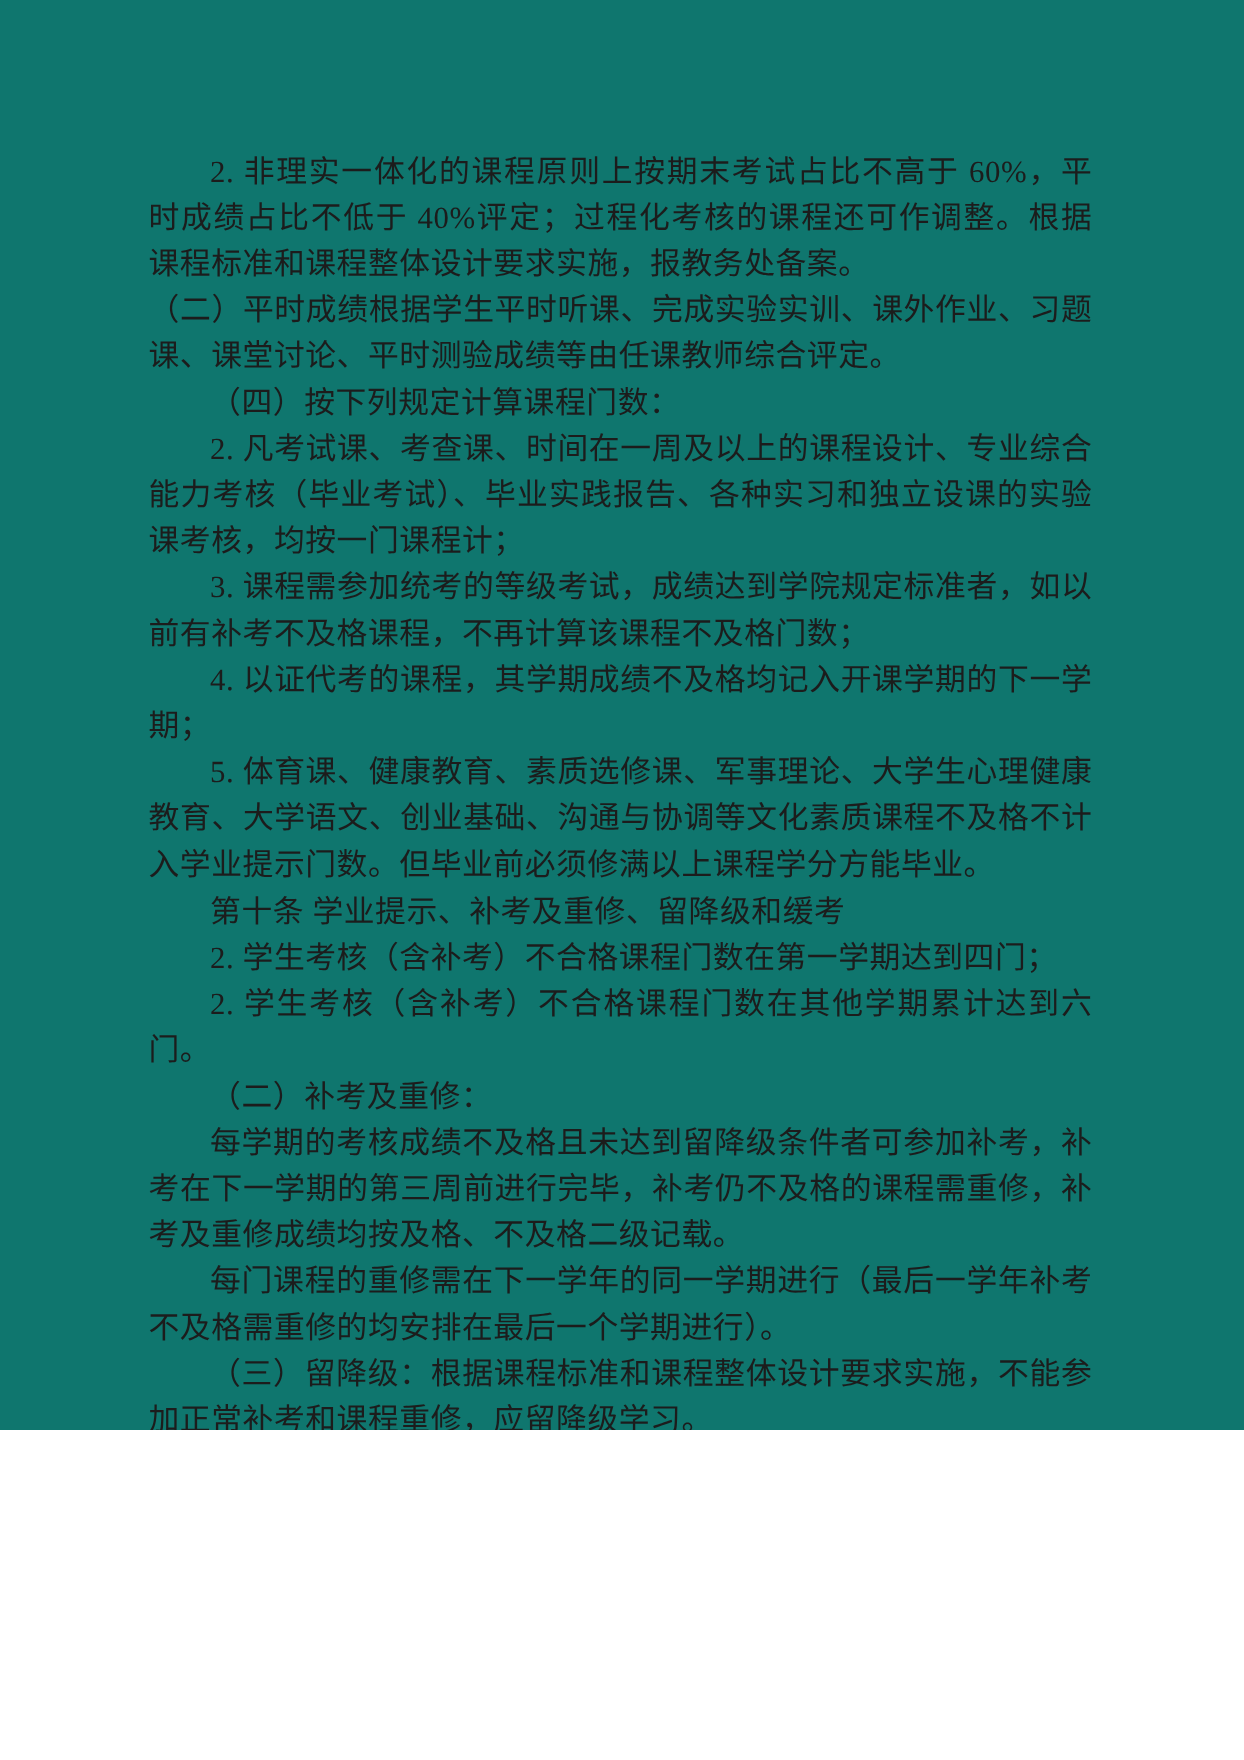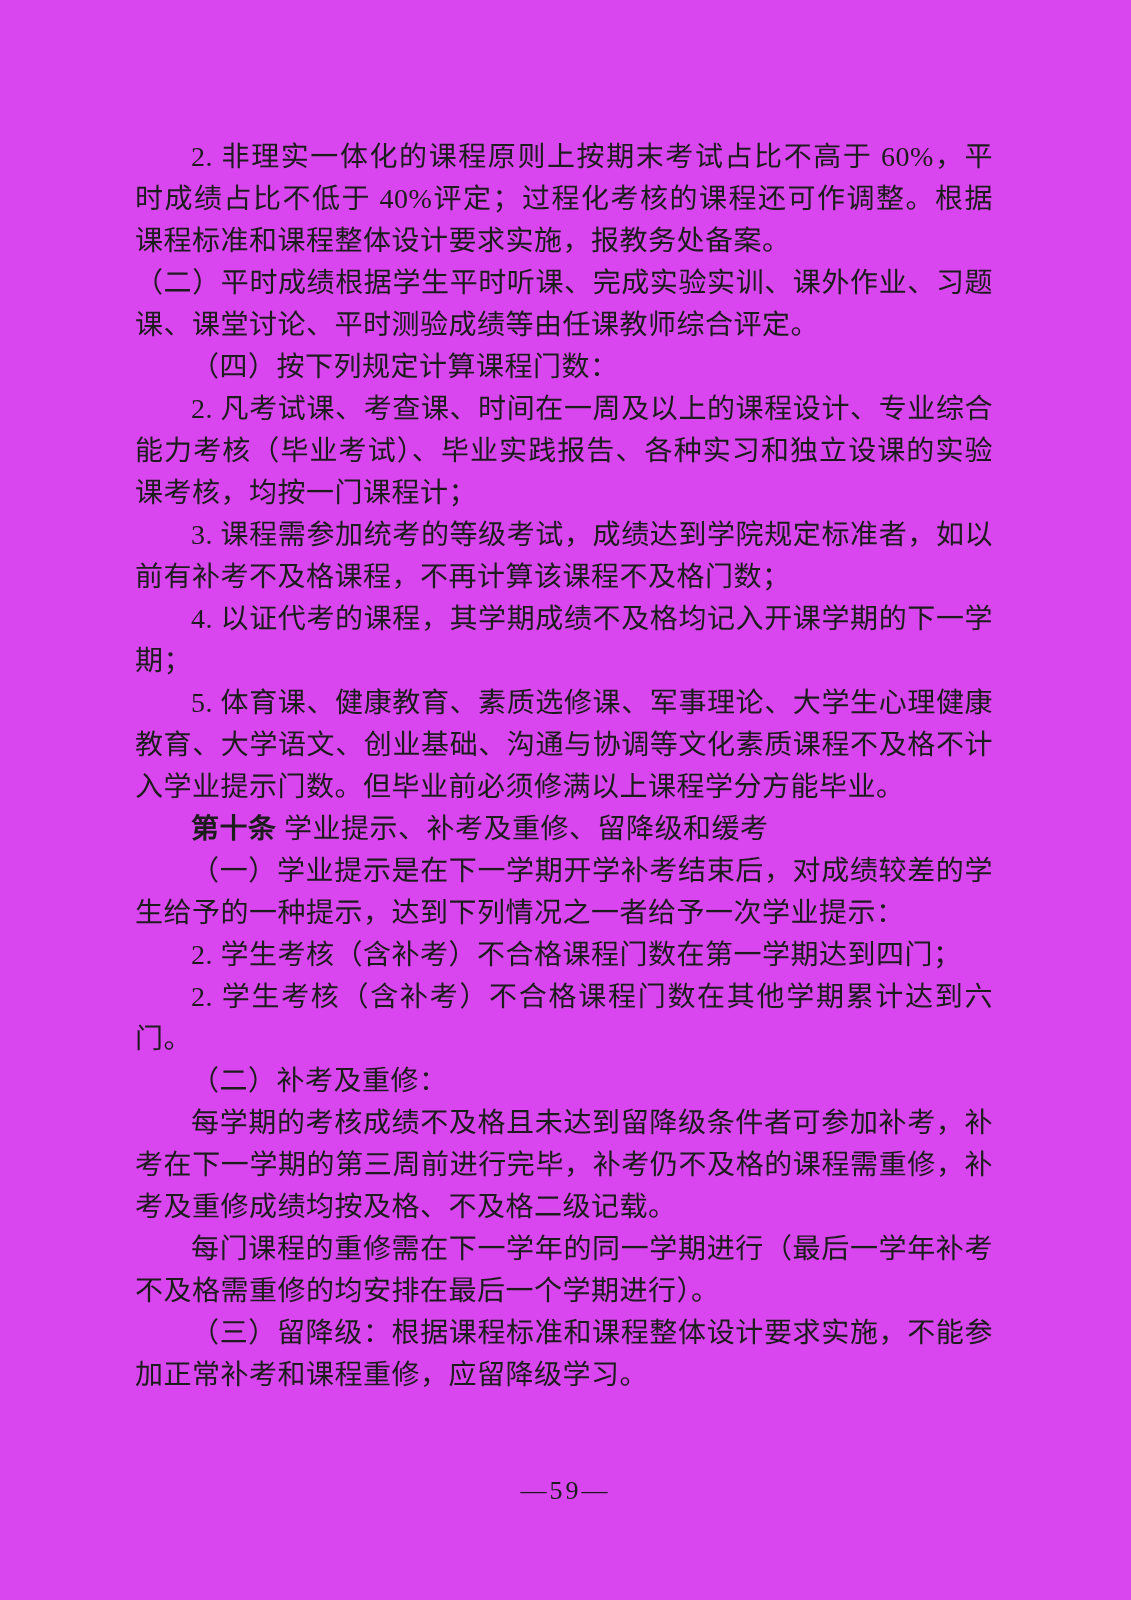--- a/index.html
+++ b/index.html
@@ -3,22 +3,22 @@
 <meta charset="utf-8">
 <style>
   html, body {
     margin: 0;
     padding: 0;
     background: #ffffff;
   }
   .page {
     position: relative;
     width: 1131px;
-    height: 1600px;
-    background: #d946ef;
+    height: 1300px;
+    background: #0f766e;
     overflow: hidden;
     font-family: "Liberation Serif", "DejaVu Serif", serif;
     color: #1c1c1c;
   }
   .content {
     position: absolute;
     left: 135px;
     top: 136px;
     width: 858px;
   }
@@ -28,21 +28,21 @@
     line-height: 42px;
     text-align: justify;
     text-justify: inter-ideograph;
     text-indent: 2em;
     letter-spacing: 0.5px;
   }
   .para.no-indent {
     text-indent: 0;
   }
   .bold {
-    font-weight: bold;
+    font-weight: normal;
     font-family: "Liberation Sans", "DejaVu Sans", sans-serif;
     margin-top: 28px;
   }
   .footer {
     position: absolute;
     left: 0;
     right: 0;
     top: 1476px;
     text-align: center;
     font-size: 26px;
@@ -56,21 +56,20 @@
 <div class="page">
   <div class="content">
       <p class="para"><span>2. 非理实一体化的课程原则上按期末考试占比不高于 60%，平时成绩占比不低于 40%评定；过程化考核的课程还可作调整。根据课程标准和课程整体设计要求实施，报教务处备案。</span></p>
       <p class="para no-indent"><span>（二）平时成绩根据学生平时听课、完成实验实训、课外作业、习题课、课堂讨论、平时测验成绩等由任课教师综合评定。</span></p>
       <p class="para"><span>（四）按下列规定计算课程门数：</span></p>
       <p class="para"><span>2. 凡考试课、考查课、时间在一周及以上的课程设计、专业综合能力考核（毕业考试）、毕业实践报告、各种实习和独立设课的实验课考核，均按一门课程计；</span></p>
       <p class="para"><span>3. 课程需参加统考的等级考试，成绩达到学院规定标准者，如以前有补考不及格课程，不再计算该课程不及格门数；</span></p>
       <p class="para"><span>4. 以证代考的课程，其学期成绩不及格均记入开课学期的下一学期；</span></p>
       <p class="para"><span>5. 体育课、健康教育、素质选修课、军事理论、大学生心理健康教育、大学语文、创业基础、沟通与协调等文化素质课程不及格不计入学业提示门数。但毕业前必须修满以上课程学分方能毕业。</span></p>
       <p class="para"><span class="bold">第十条</span><span> 学业提示、补考及重修、留降级和缓考</span></p>
-      <p class="para"><span>（一）学业提示是在下一学期开学补考结束后，对成绩较差的学生给予的一种提示，达到下列情况之一者给予一次学业提示：</span></p>
       <p class="para"><span>2. 学生考核（含补考）不合格课程门数在第一学期达到四门；</span></p>
       <p class="para"><span>2. 学生考核（含补考）不合格课程门数在其他学期累计达到六门。</span></p>
       <p class="para"><span>（二）补考及重修：</span></p>
       <p class="para"><span>每学期的考核成绩不及格且未达到留降级条件者可参加补考，补考在下一学期的第三周前进行完毕，补考仍不及格的课程需重修，补考及重修成绩均按及格、不及格二级记载。</span></p>
       <p class="para"><span>每门课程的重修需在下一学年的同一学期进行（最后一学年补考不及格需重修的均安排在最后一个学期进行）。</span></p>
       <p class="para"><span>（三）留降级：根据课程标准和课程整体设计要求实施，不能参加正常补考和课程重修，应留降级学习。</span></p>
     </div>
   <div class="footer">
     <span>—59—</span>
   </div>

